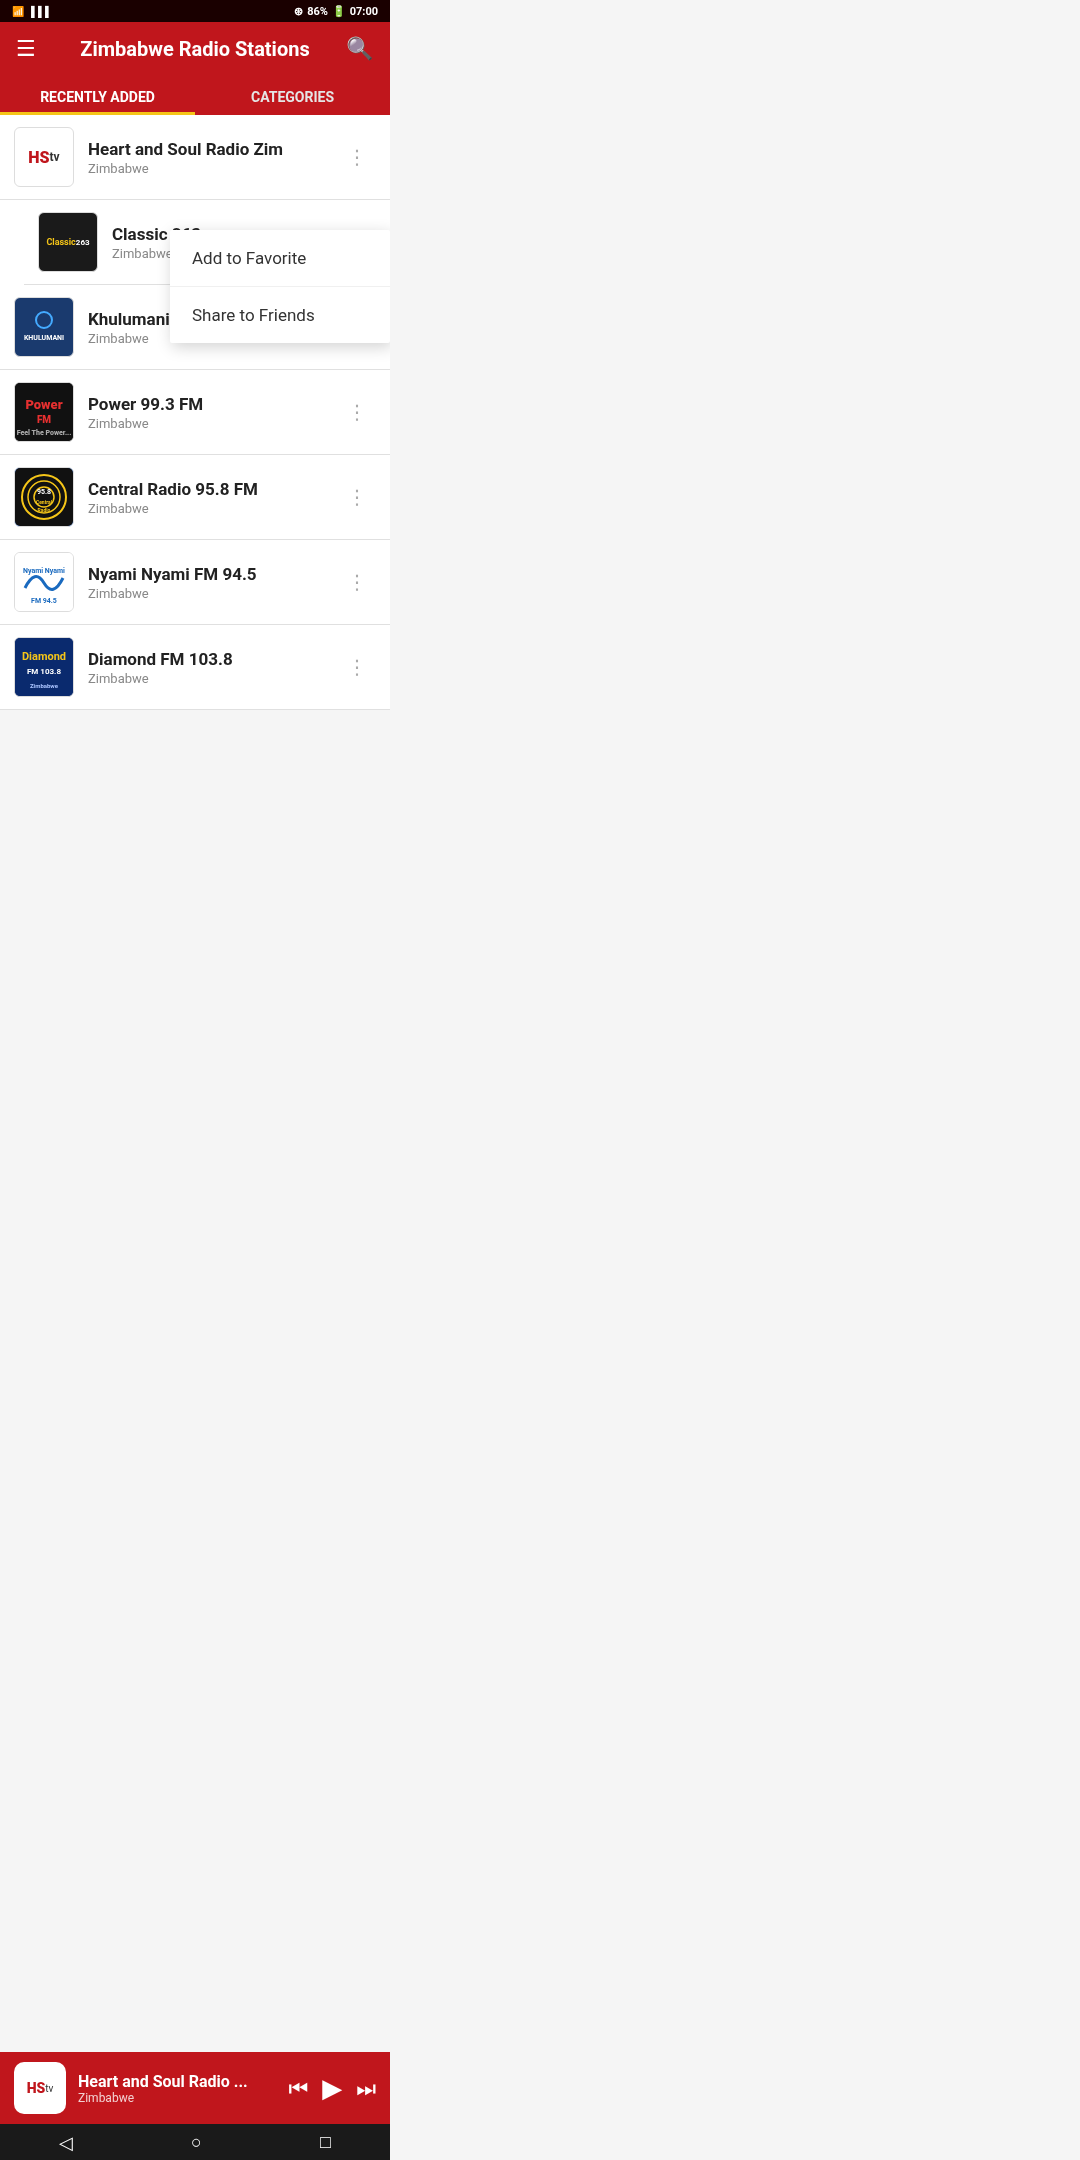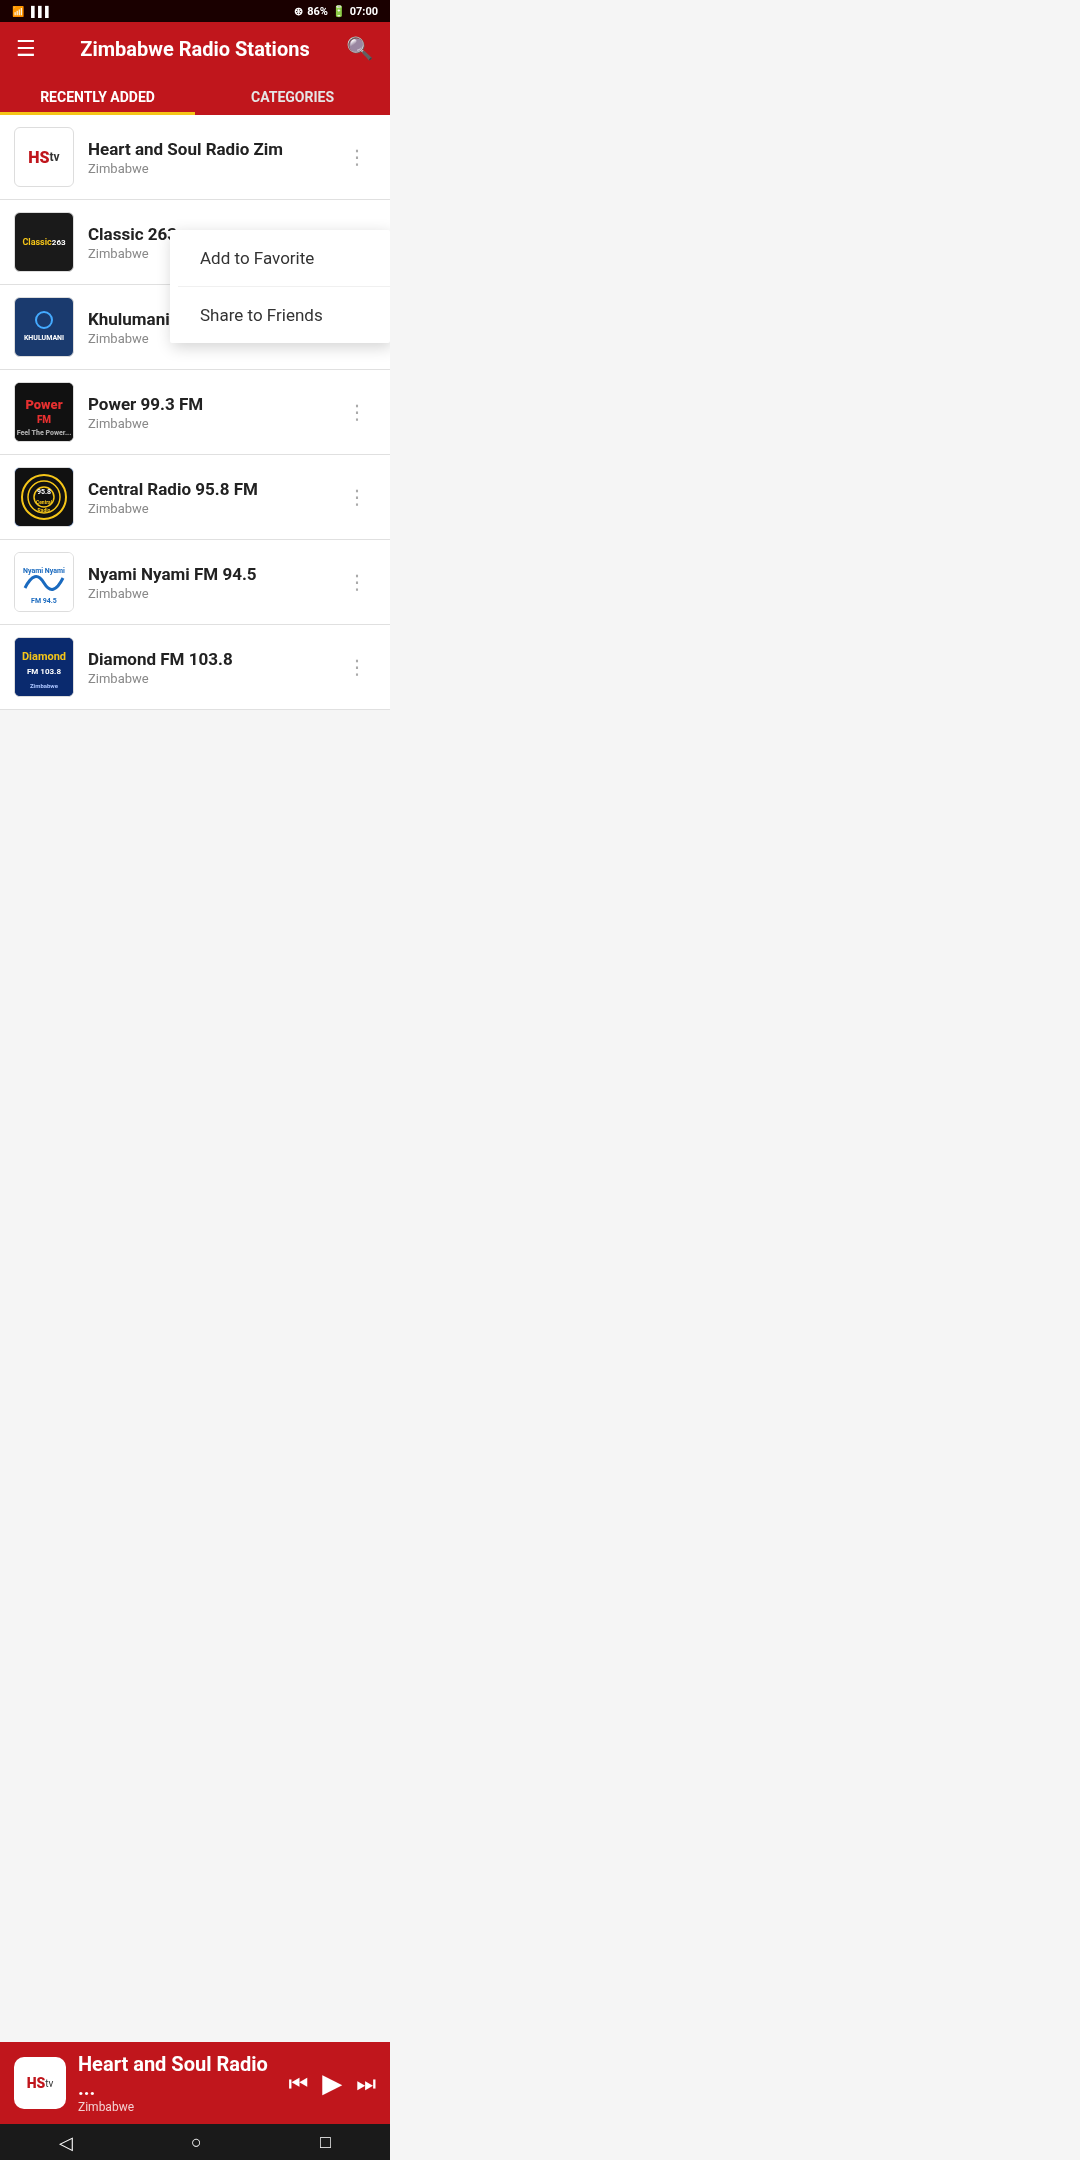--- a/index.html
+++ b/index.html
@@ -131,21 +131,20 @@
     
     .context-menu {
       position: absolute;
       right: 0;
       top: 30px;
       background: white;
       box-shadow: 2px 4px 16px rgba(0,0,0,0.18);
       z-index: 100;
       min-width: 220px;
       border-radius: 2px;
-      padding-left: 8px;
     }
     .context-menu-item {
       padding: 18px 22px;
       font-size: 17px;
       color: #333;
       cursor: pointer;
       border-bottom: 1px solid #f0f0f0;
     }
     .context-menu-item:last-child {
       border-bottom: none;
@@ -171,21 +170,21 @@
       display: flex;
       align-items: center;
       justify-content: center;
       flex-shrink: 0;
     }
     .now-playing-info {
       flex: 1;
       margin-left: 12px;
     }
     .now-playing-name {
-      font-size: 20px;
+      font-size: 16px;
       font-weight: bold;
     }
     .now-playing-country {
       font-size: 12px;
       opacity: 0.8;
     }
     .player-controls {
       display: flex;
       align-items: center;
       gap: 14px;
@@ -297,21 +296,21 @@
       <span class="hstv-hs">HS</span>
         <span class="hstv-tv">tv</span>
     </div>
     <div class="station-info">
       <div class="station-name">Heart and Soul Radio Zim</div>
       <div class="station-country">Zimbabwe</div>
     </div>
     <div class="more-btn">⋮</div>
   </div>
 
-  <div class="station-item" style="position:relative;">
+  <div class="station-item" style="position:relative;margin-left:24px;">
     <div class="station-logo classic-logo">
       <span style="font-size:9px; color:#f5c518;">Classic</span>
       <span style="font-size:8px; color:white;">263</span>
     </div>
     <div class="station-info">
       <div class="station-name">Classic 263</div>
       <div class="station-country">Zimbabwe</div>
     </div>
     <div class="more-btn">⋮</div>
 

